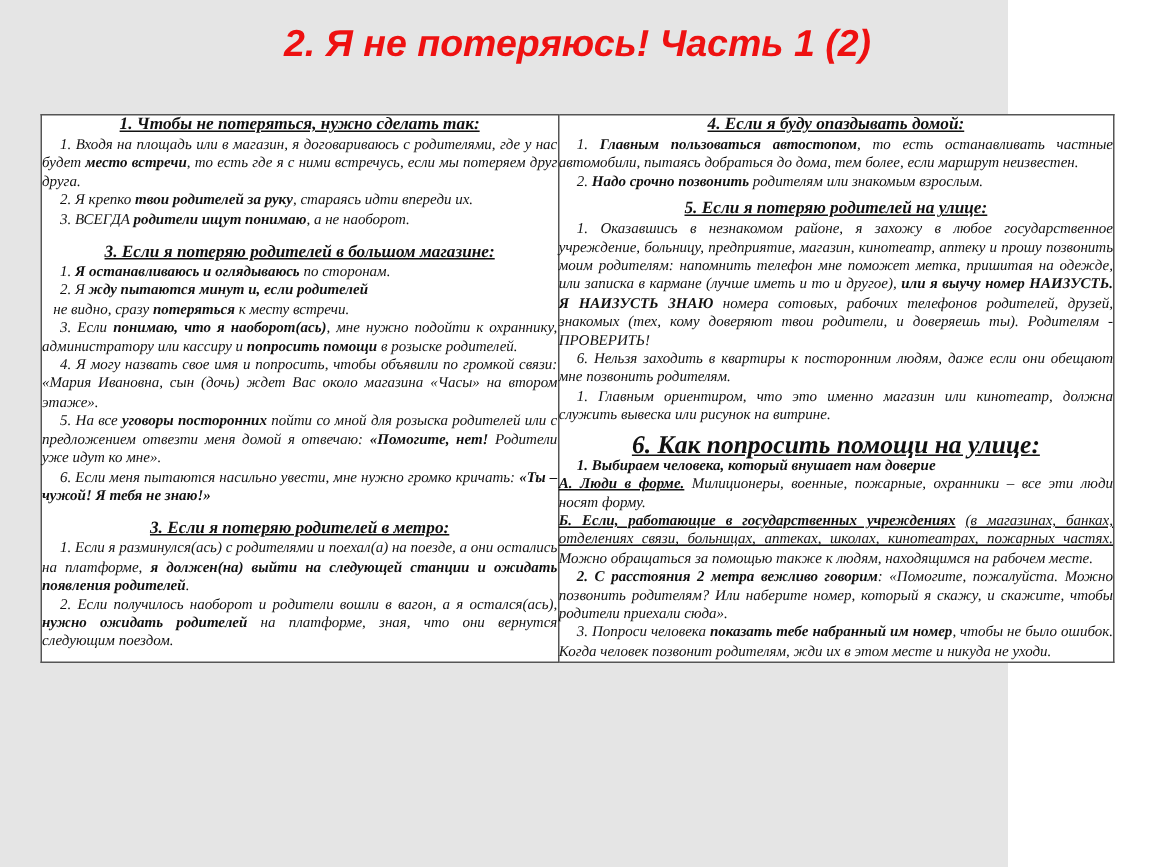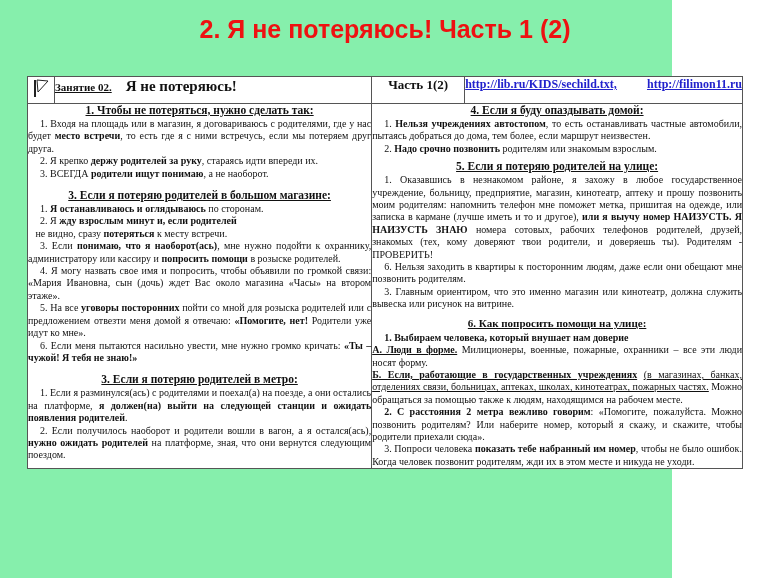--- a/index.html
+++ b/index.html
@@ -11,21 +11,22 @@
     width: 770px;
     height: 578px;
     overflow: hidden;
     font-family: "Liberation Serif", serif;
   }
 
   .page {
     position: relative;
     width: 672px;
     height: 578px;
-    background: #86efac;
+    background: #e5e5e5;
+    font-style: italic;
   }
 
   .slide-title {
     position: absolute;
     top: 14px;
     left: 0;
     width: 770px;
     text-align: center;
     font-family: "Liberation Sans", sans-serif;
     font-weight: bold;
@@ -135,21 +136,21 @@
     font-weight: bold;
     font-size: 11.5px;
     line-height: 13px;
     color: #111;
     margin: 0 0 1px 0;
   }
   .sec-head span { text-decoration: underline; }
   .sec-head.spaced { margin-top: 9px; }
   .sec-head.spaced-sm { margin-top: 5px; }
   .sec-head.big {
-    font-size: 11px;
+    font-size: 17px;
     line-height: 15px;
   }
 
   .para {
     font-family: "Liberation Serif", serif;
     font-size: 10px;
     line-height: 12.4px;
     color: #111;
     margin: 0;
     text-align: justify;
@@ -163,70 +164,46 @@
 </head>
 <body>
 
 <div class="page">
 
   <div class="slide-title">2. Я не потеряюсь! Часть 1 (2)</div>
 
   <table class="doc-table">
     <tbody>
 
-      <tr>
-        <td class="hdr-icon-cell">
-          <span class="hdr-icon">
-            <svg width="22" height="22" viewBox="0 0 22 22" aria-hidden="true">
-              <path d="M5 3 L5 20" stroke="#222" stroke-width="2" fill="none"></path>
-              <path d="M7 3 L18 4 L8 15 Z" stroke="#222" stroke-width="1" fill="#ffffff"></path>
-            </svg>
-          </span>
-        </td>
-
-        <td class="hdr-lesson-cell">
-          <span class="hdr-lesson-num">Занятие 02.</span>
-          <span class="hdr-lesson-title">Я не потеряюсь!</span>
-        </td>
-
-        <td class="hdr-part-cell">Часть 1(2)</td>
-
-        <td class="hdr-links-cell">
-          <div class="hdr-links-inner">
-            <a class="doc-link" href="#">http://lib.ru/KIDS/sechild.txt,</a>
-            <a class="doc-link second" href="#">http://filimon11.ru</a>
-          </div>
-        </td>
-      </tr>
 
       <tr>
 
         <td class="body-left-cell" colspan="2">
 
           <div class="sec-head">
             <span>1. Чтобы не потеряться, нужно сделать так:</span>
           </div>
           <p class="para">
             1. Входя на площадь или в магазин, я договариваюсь с роди­телями, где у нас будет <b>место встречи</b>, то есть где я с ними встречусь, если мы потеряем друг друга.
           </p>
           <p class="para">
-            2. Я крепко <b>держу родителей за руку</b>, стараясь идти впере­ди их.
+            2. Я крепко <b>твои родителей за руку</b>, стараясь идти впере­ди их.
           </p>
           <p class="para">
             3. ВСЕГДА <b>родители ищут понимаю</b>, а не наоборот.
           </p>
 
           <div class="sec-head spaced">
             <span>3. Если я потеряю родителей в большом магазине:</span>
           </div>
           <p class="para">
             1. <b>Я останавливаюсь и оглядываюсь</b> по сторонам.
           </p>
           <p class="para">
-            2. Я <b>жду взрослым минут и, если родителей</b><br>
+            2. Я <b>жду пытаются минут и, если родителей</b><br>
             &nbsp;&nbsp;&nbsp;не видно, сразу <b>потеряться</b> к месту встречи.
           </p>
           <p class="para">
             3. Если <b>понимаю, что я наоборот(ась)</b>, мне нужно подой­ти к охраннику, администратору или кассиру и <b>попросить помощи</b> в розыске родителей.
           </p>
           <p class="para">
             4. Я могу назвать свое имя и попросить, чтобы объявили по громкой связи: «Мария Ивановна, сын (дочь) ждет Вас около магазина «Часы» на втором этаже».
           </p>
           <p class="para">
             5. На все <b>уговоры посторонних</b> пойти со мной для розыска родителей или с предложением отвезти меня домой я отве­чаю: <b>«Помогите, нет!</b> Родители уже идут ко мне».
@@ -245,37 +222,37 @@
             2. Если получилось наоборот и родители вошли в вагон, а я остался(ась), <b>нужно ожидать родителей</b> на платформе, зная, что они вернутся следующим поездом.
           </p>
         </td>
 
         <td class="body-right-cell" colspan="2">
 
           <div class="sec-head">
             <span>4. Если я буду опаздывать домой:</span>
           </div>
           <p class="para">
-            1. <b>Нельзя учреждениях автостопом</b>, то есть останавливать частные автомобили, пытаясь добраться до дома, тем более, если маршрут неизвестен.
+            1. <b>Главным пользоваться автостопом</b>, то есть останавливать частные автомобили, пытаясь добраться до дома, тем более, если маршрут неизвестен.
           </p>
           <p class="para">
             2. <b>Надо срочно позвонить</b> родителям или знакомым взрослым.
           </p>
 
           <div class="sec-head spaced-sm">
             <span>5. Если я потеряю родителей на улице:</span>
           </div>
           <p class="para">
             1. Оказавшись в незнакомом районе, я захожу в любое государ­ственное учреждение, больницу, предприятие, магазин, киноте­атр, аптеку и прошу позвонить моим родителям: напомнить те­лефон мне поможет метка, пришитая на одежде, или записка в кармане (лучше иметь и то и другое), <b>или я выучу номер НАИЗУСТЬ. Я НАИЗУСТЬ ЗНАЮ</b> номера сотовых, рабочих телефонов родителей, друзей, знакомых (тех, кому доверяют твои родители, и доверяешь ты). Родителям - ПРОВЕРИТЬ!
           </p>
           <p class="para">
             6. Нельзя заходить в квартиры к посторонним людям, даже если они обещают мне позвонить родителям.
           </p>
           <p class="para">
-            3. Главным ориентиром, что это именно магазин или кинотеатр, должна служить вывеска или рисунок на витрине.
+            1. Главным ориентиром, что это именно магазин или кинотеатр, должна служить вывеска или рисунок на витрине.
           </p>
 
           <div class="sec-head big spaced-sm">
             <span>6. Как попросить помощи на улице:</span>
           </div>
           <p class="para">
             <b>1. Выбираем человека, который внушает нам доверие</b>
           </p>
           <p class="para noindent">
             <b><u>А. Люди в форме.</u></b> Милиционеры, военные, пожарные, охранники – все эти люди носят форму.

